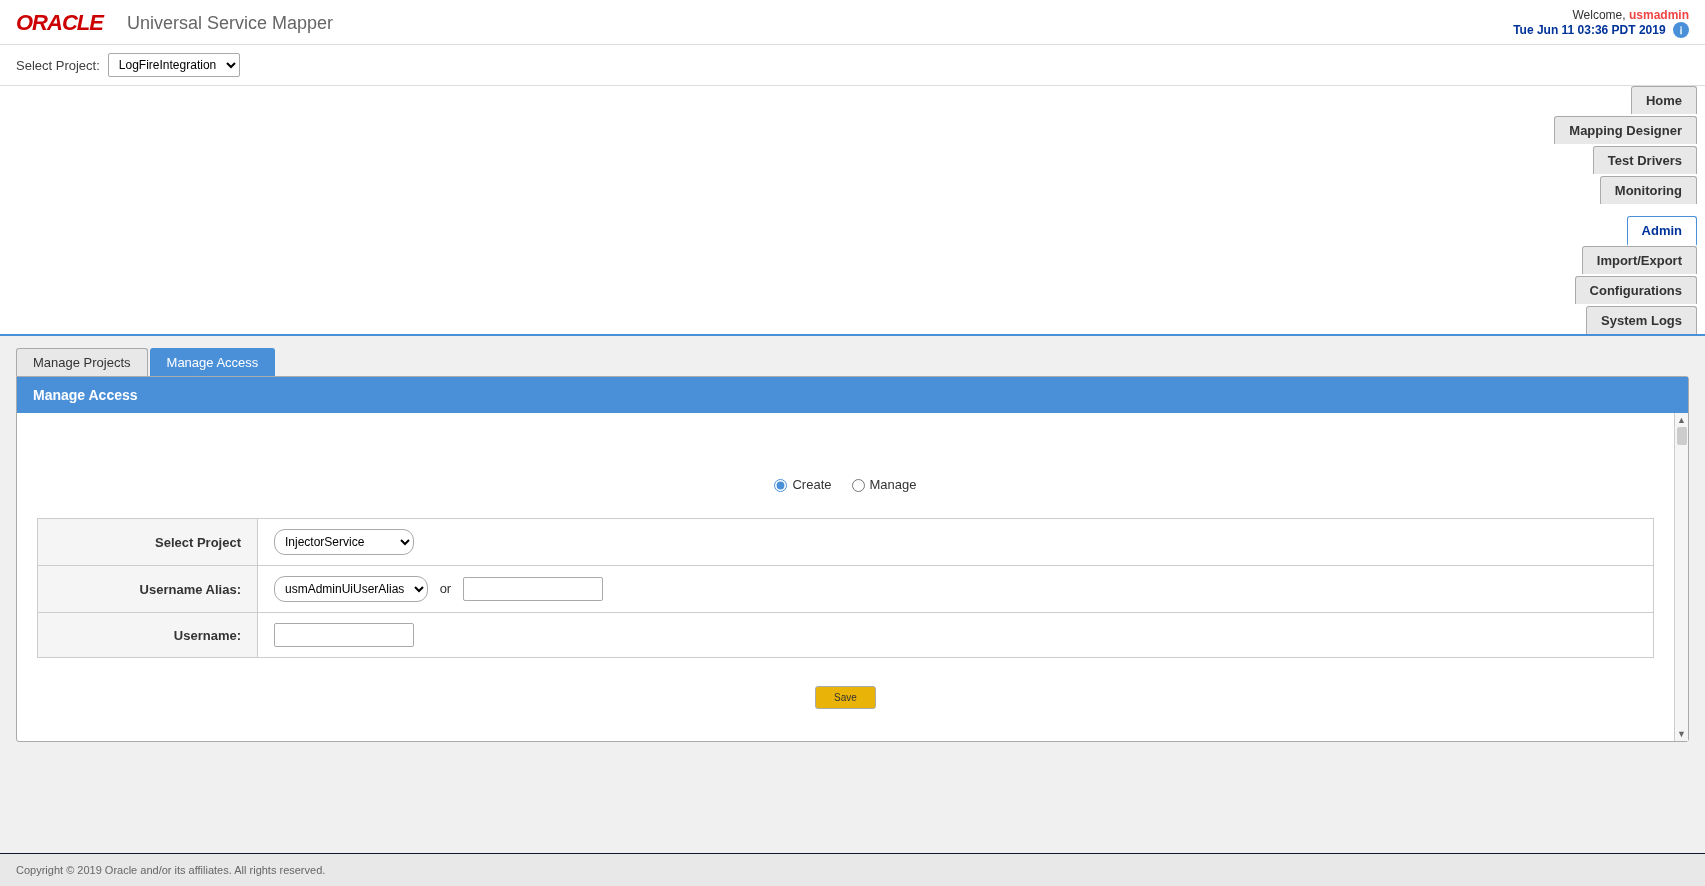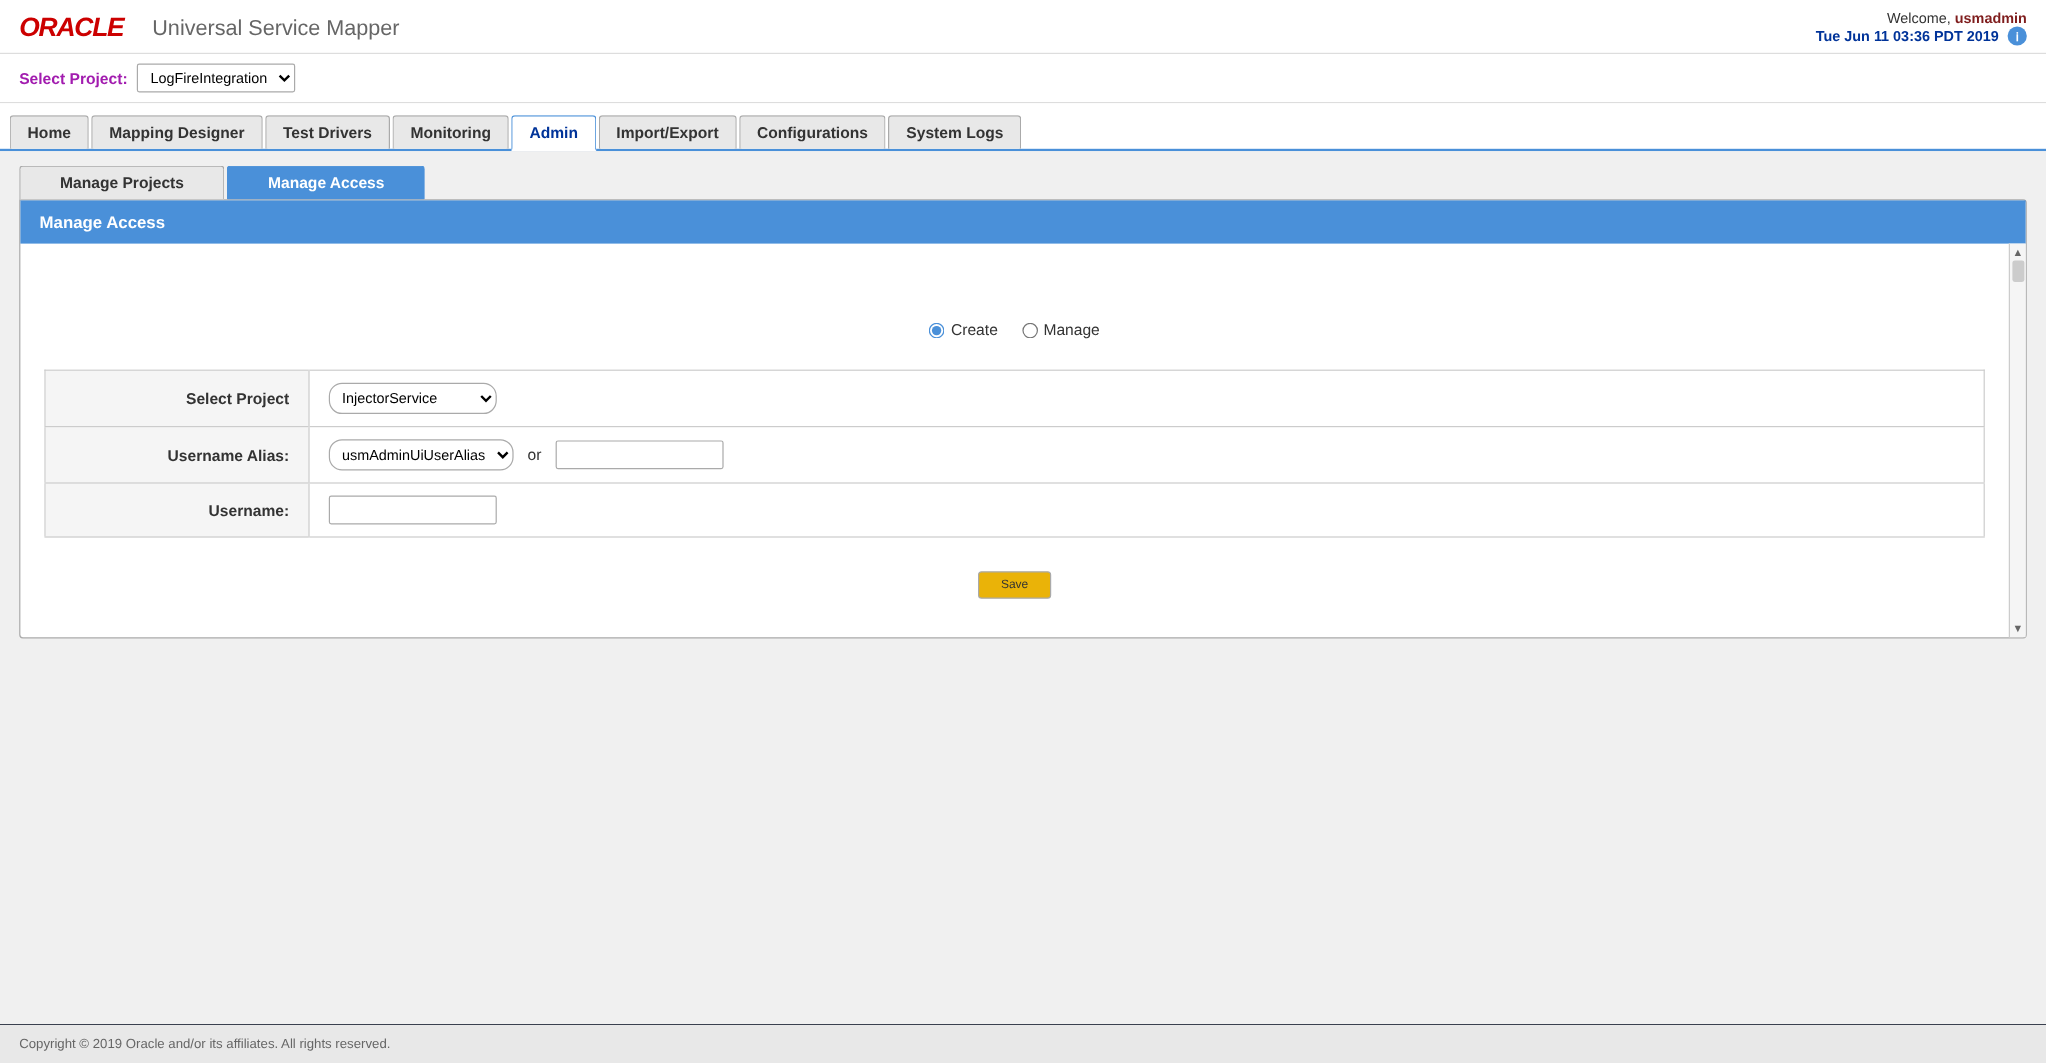--- a/index.html
+++ b/index.html
@@ -37,21 +37,21 @@
       font-weight: normal;
       margin-left: 4px;
     }
     .header-user {
       text-align: right;
       font-size: 12px;
       color: #333;
     }
     .header-user .username {
       font-weight: bold;
-      color: #7f1d1d;
+      color: #ef4444;
       margin-top: 28px;
     }
     .header-user .datetime {
       color: #003399;
       font-weight: bold;
       font-size: 12px;
     }
     .info-icon {
       display: inline-flex;
       align-items: center;
@@ -71,41 +71,42 @@
     .project-bar {
       background: #fff;
       padding: 8px 16px;
       display: flex;
       align-items: center;
       gap: 8px;
       border-bottom: 1px solid #ddd;
     }
     .project-label {
       font-size: 13px;
-      font-weight: bold;
-      color: #a21caf;
+      font-weight: normal;
+      color: #404040;
       text-align: center;
     }
     .project-select {
       padding: 3px 6px;
       font-size: 12px;
       border: 1px solid #aaa;
       border-radius: 2px;
       background: #fff;
       cursor: pointer;
     }
 
     
     .nav-tabs {
       background: #fff;
       display: flex;
       align-items: flex-end;
       padding: 0 8px;
       border-bottom: 2px solid #4a90d9;
       gap: 2px;
+      flex-direction: column;
     }
     .nav-tab {
       padding: 6px 14px;
       font-size: 13px;
       font-weight: bold;
       color: #333;
       border: 1px solid #aaa;
       border-bottom: none;
       background: #e8e8e8;
       cursor: pointer;
@@ -130,23 +131,23 @@
     }
 
     
     .sub-tabs {
       display: flex;
       align-items: flex-end;
       gap: 2px;
       margin-bottom: 0;
     }
     .sub-tab {
-      padding: 6px 33px;
-      font-size: 13px;
-      font-weight: bold;
+      padding: 6px 16px;
+      font-size: 13px;
+      font-weight: normal;
       color: #333;
       border: 1px solid #aaa;
       border-bottom: none;
       background: #e8e8e8;
       cursor: pointer;
       border-radius: 3px 3px 0 0;
     }
     .sub-tab.active {
       background: #4a90d9;
       color: #fff;

